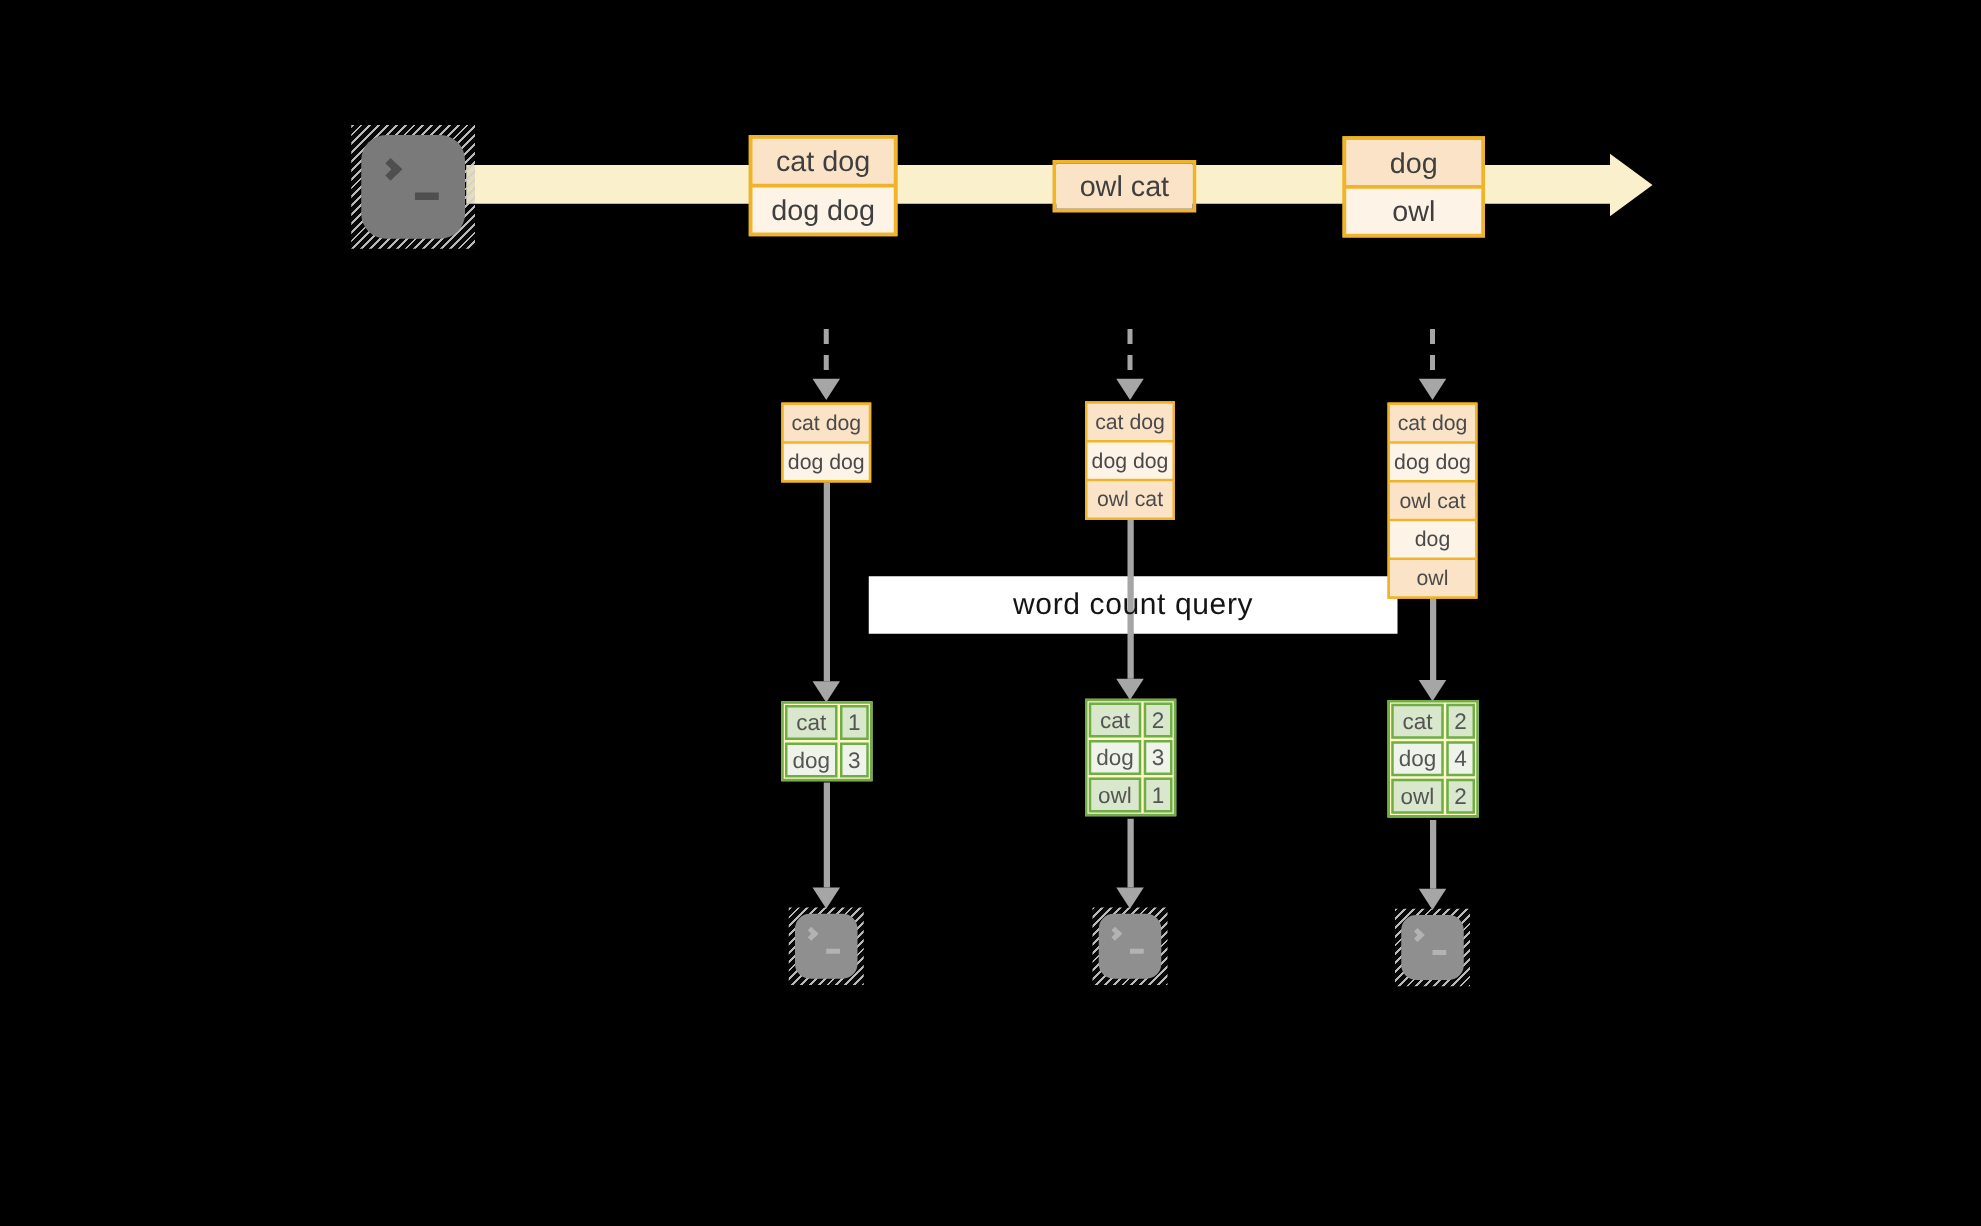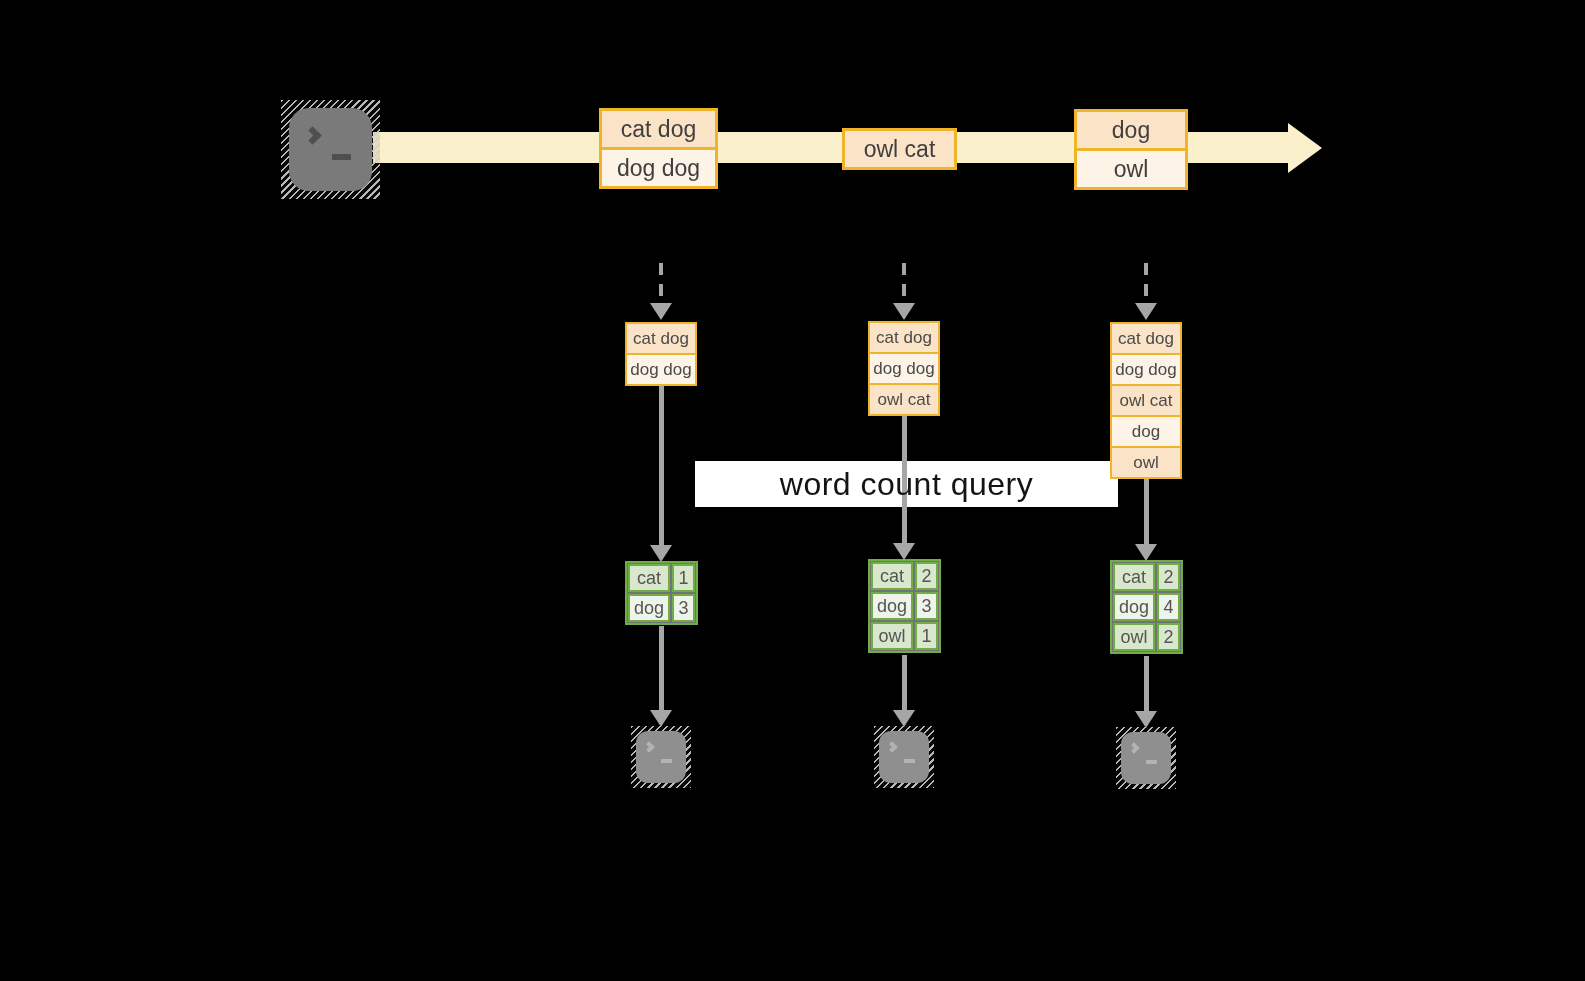--- a/index.html
+++ b/index.html
@@ -78,26 +78,26 @@
   }
 
   
   .query-box {
     left: 695px; top: 461px; width: 423px; height: 46px;
     background: #FFFFFF;
     display: flex; align-items: center; justify-content: center;
   }
   .query-box span {
     position: relative; z-index: 6;
-    font-size: 32px; color: #141414; letter-spacing: 0.5px;
+    font-size: 24px; color: #141414; letter-spacing: 0.5px;
   }
 
   
   .gtable {
-    border: 2px solid #70AD47; background: #737373; padding: 1px;
+    border: 2px solid #70AD47; background: #fef9c3; padding: 1px;
     display: flex; flex-direction: column; gap: 2px; z-index: 2;
   }
   .grow { display: flex; gap: 2px; height: 28px; }
   .gcell {
     border: 2px solid #70AD47;
     display: flex; align-items: center; justify-content: center;
     font-size: 18px; color: #555555;
   }
   .glabel { flex: 1; }
   .gvalue { width: 23px; }

